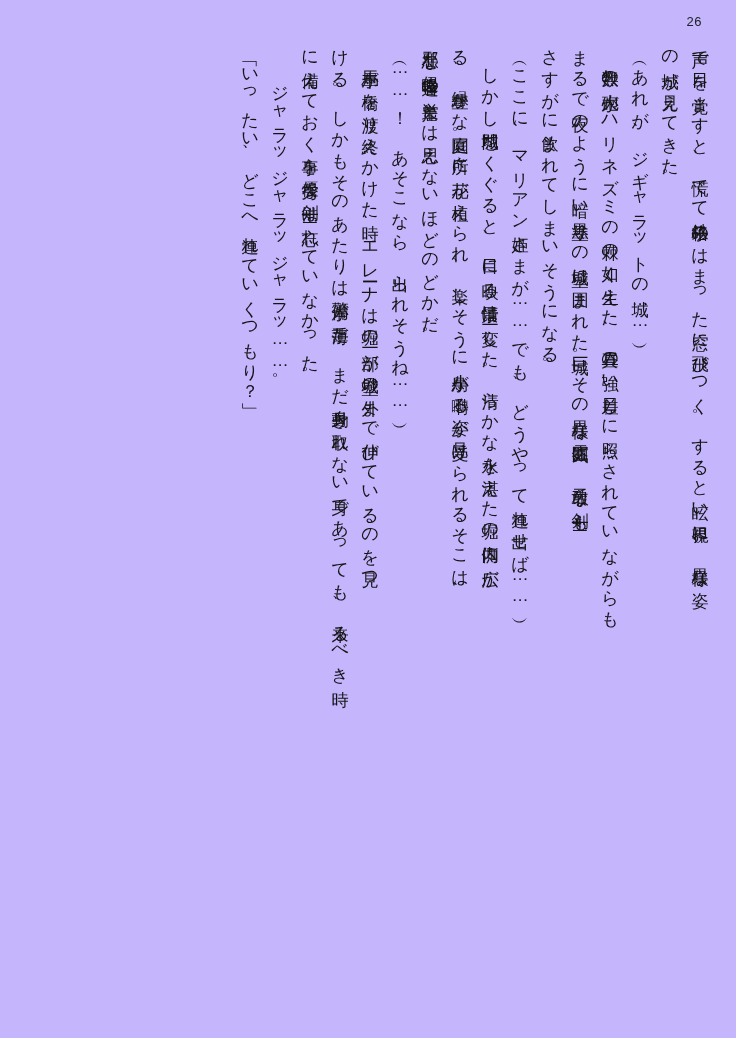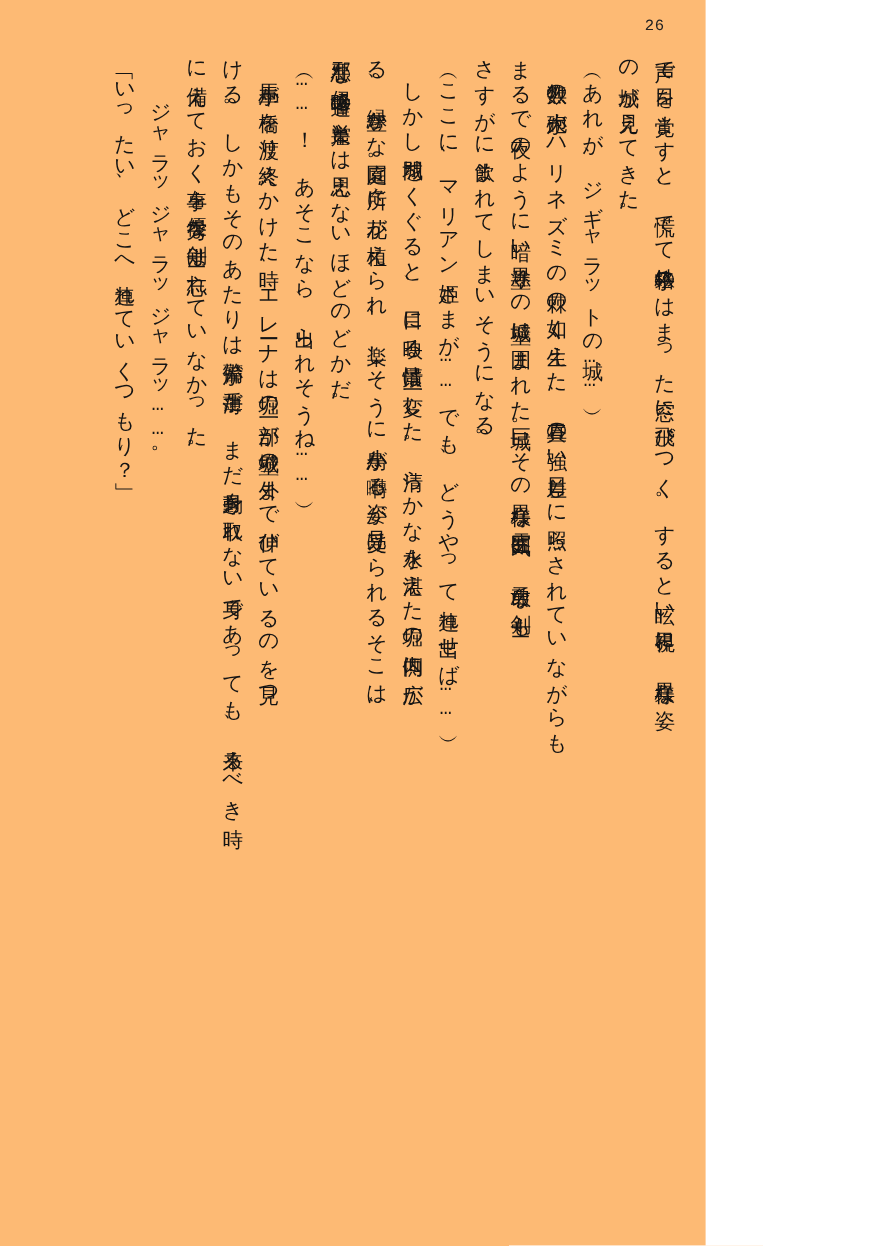--- a/index.html
+++ b/index.html
@@ -2,25 +2,25 @@
 <html><head>
 <meta charset="utf-8">
 <style>
   html, body {
     margin: 0;
     padding: 0;
     background: #ffffff;
   }
   .page {
     position: relative;
-    width: 588px;
+    width: 736px;
     height: 1038px;
-    background: #fdba74;
+    background: #c4b5fd;
     overflow: hidden;
-    font-family: Liberation Mono, monospace;
+    font-family: Liberation Sans, sans-serif;
     color: #111111;
   }
   .page-number {
     position: absolute;
     top: 14px;
     right: 34px;
     font-size: 13px;
     color: #222222;
     letter-spacing: 0.5px;
   }

